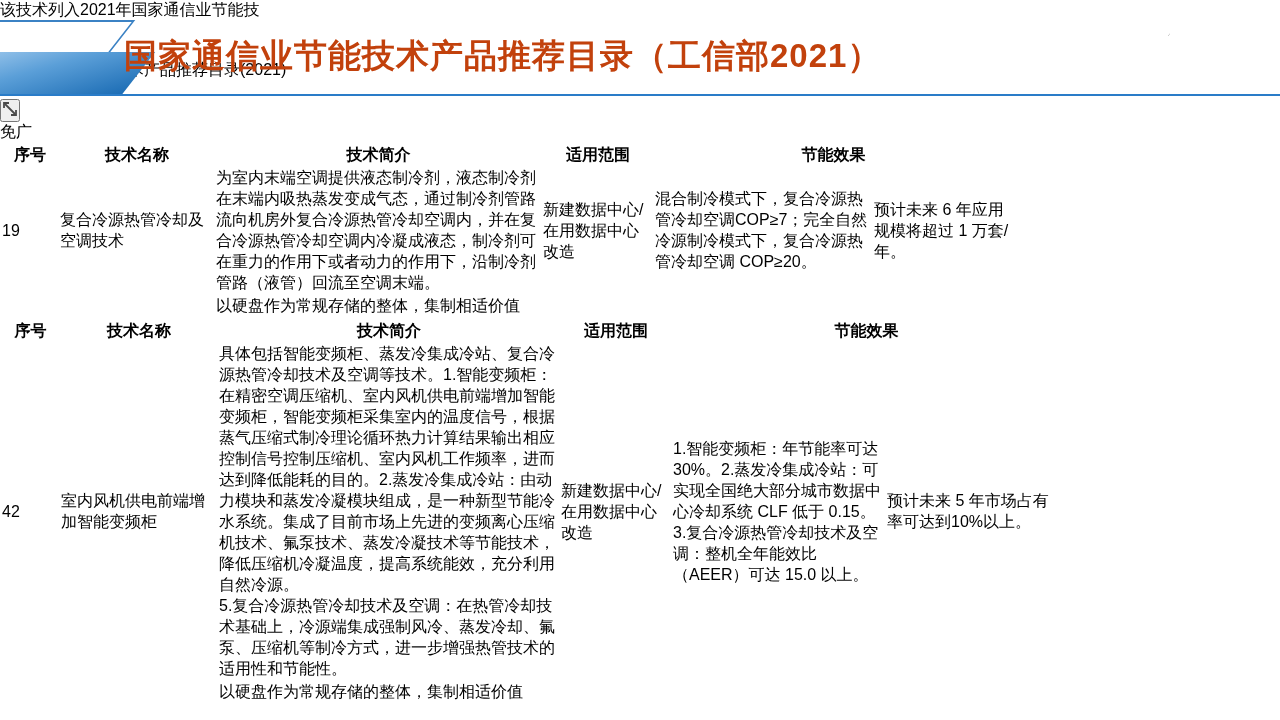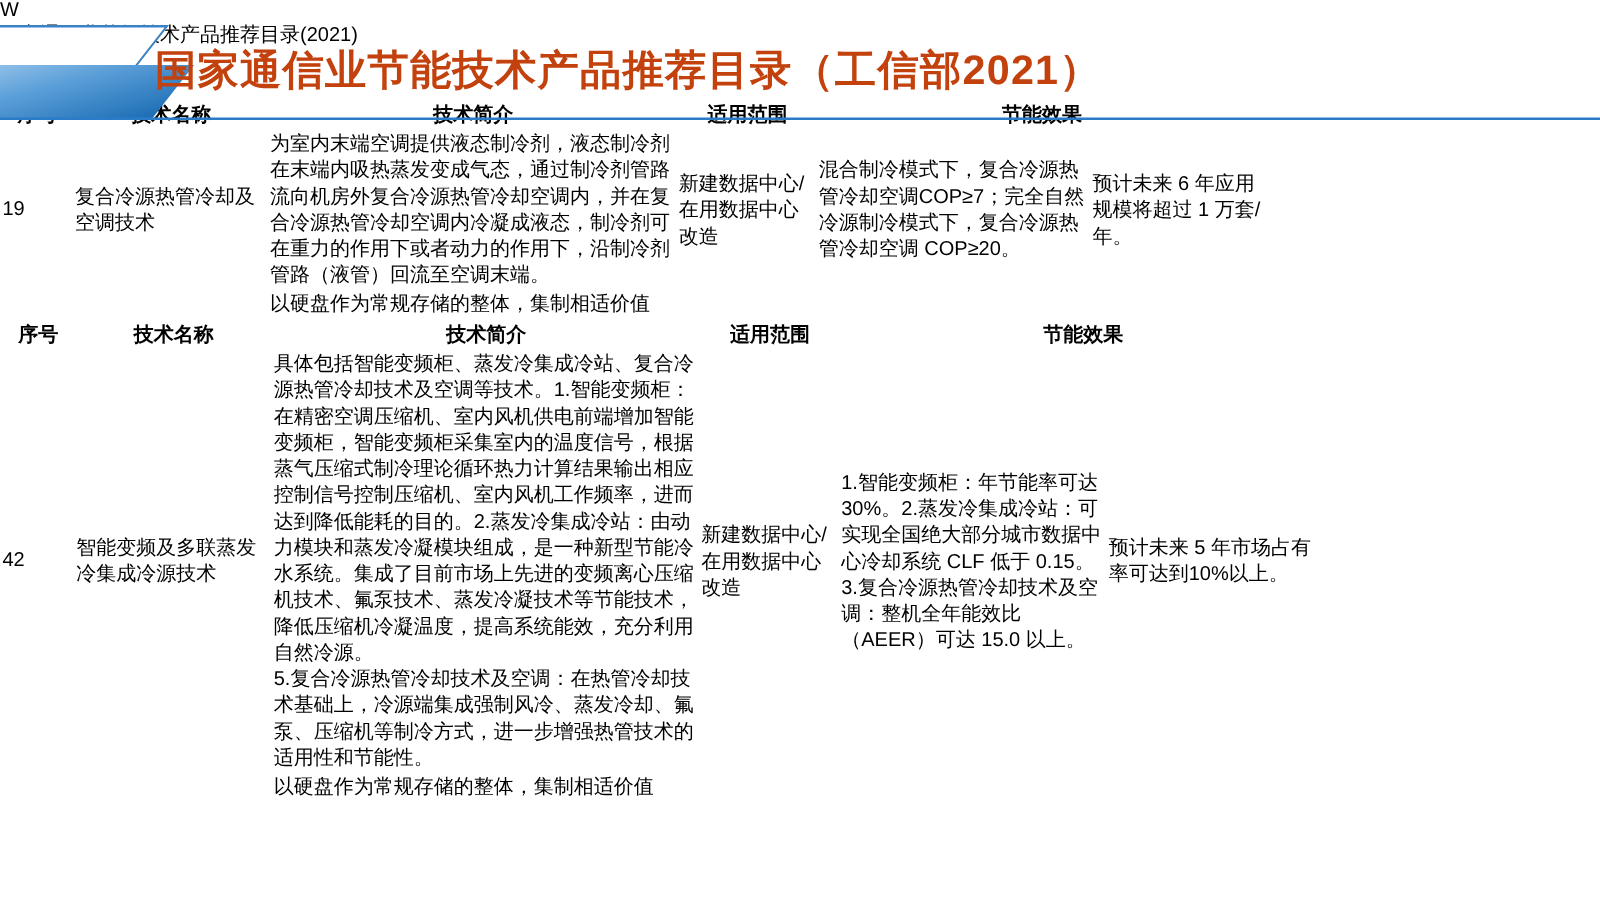--- a/index.html
+++ b/index.html
@@ -161,33 +161,38 @@
 
   <div class="page-title">国家通信业节能技术产品推荐目录（工信部2021）</div>
   <div class="title-rule"></div>
 
   <div class="logo">
     <div class="logo-swoosh"></div>
     <div class="logo-red"></div>
     <span class="logo-j">J</span>
   </div>
 
+  <div class="side-banner">
+    <div class="banner-col banner-col1">该技术列入2021年国家通信业节能技</div>
+    <div class="banner-col banner-col2">术产品推荐目录</div>
+  </div>
 
   <div id="card1" class="doc-card">
     <div class="viewer-header">
       <div class="w-icon">W</div>
       <div class="doc-title">国家通信业节能技术产品推荐目录(2021)</div>
       <div class="page-indicator">6 / 29</div>
       <button class="expand-button">
         <svg width="16" height="16" viewBox="0 0 16 16">
           <path d="M2 7 L2 2 L7 2" fill="none" stroke="#4a4a4a" stroke-width="1.8"></path>
           <path d="M14 9 L14 14 L9 14" fill="none" stroke="#4a4a4a" stroke-width="1.8"></path>
           <line x1="3" y1="3" x2="13" y2="13" stroke="#4a4a4a" stroke-width="1.8"></line>
         </svg>
       </button>
+      <div class="trailing-label">免广</div>
     </div>
 
     <table id="table1" class="doc-table">
       <colgroup>
         <col style="width:56px">
           <col style="width:154px">
           <col style="width:325px">
         <col style="width:110px">
           <col style="width:217px">
           <col style="width:138px">
@@ -234,21 +239,21 @@
       <tbody>
           <tr>
         <th>序号</th>
         <th>技术名称</th>
         <th>技术简介</th>
         <th>适用范围</th>
         <th colspan="2">节能效果</th>
       </tr>
       <tr class="t2-row">
         <td class="t2-no">42</td>
-        <td class="t2-name">智能变频及多联蒸发冷集成冷源技术</td>
+        <td class="t2-name">室内风机供电前端增加智能变频柜</td>
         <td class="t2-intro">
           <div>具体包括智能变频柜、蒸发冷集成冷站、复合冷源热管冷却技术及空调等技术。1.智能变频柜：在精密空调压缩机、室内风机供电前端增加智能变频柜，智能变频柜采集室内的温度信号，根据蒸气压缩式制冷理论循环热力计算结果输出相应控制信号控制压缩机、室内风机工作频率，进而达到降低能耗的目的。2.蒸发冷集成冷站：由动力模块和蒸发冷凝模块组成，是一种新型节能冷水系统。集成了目前市场上先进的变频离心压缩机技术、氟泵技术、蒸发冷凝技术等节能技术，降低压缩机冷凝温度，提高系统能效，充分利用自然冷源。</div>
           <div class="red-box">5.复合冷源热管冷却技术及空调：在热管冷却技术基础上，冷源端集成强制风冷、蒸发冷却、氟泵、压缩机等制冷方式，进一步增强热管技术的适用性和节能性。</div>
         </td>
         <td class="t2-scope">新建数据中心/在用数据中心改造</td>
         <td class="t2-eff1">1.智能变频柜：年节能率可达30%。2.蒸发冷集成冷站：可实现全国绝大部分城市数据中心冷却系统 CLF 低于 0.15。3.复合冷源热管冷却技术及空调：整机全年能效比（AEER）可达 15.0 以上。</td>
         <td class="t2-eff2">预计未来 5 年市场占有率可达到10%以上。</td>
       </tr>
       <tr class="t2-sliver">
         <td></td>

